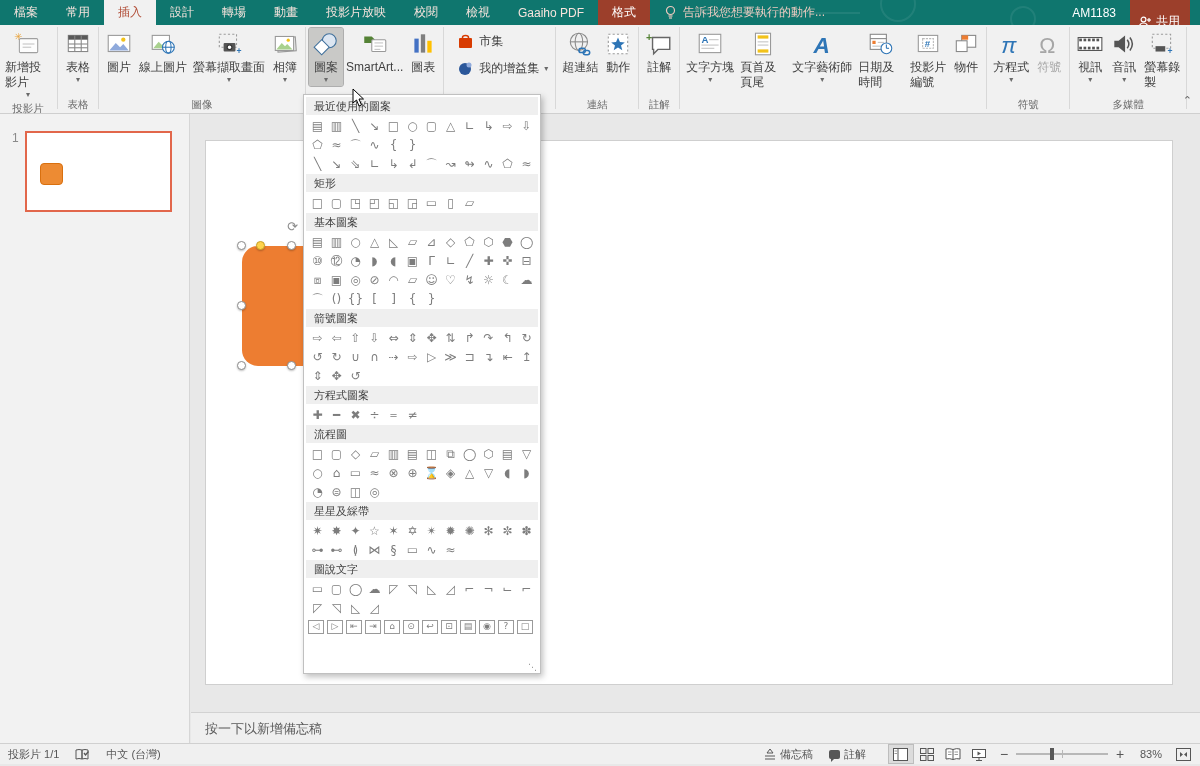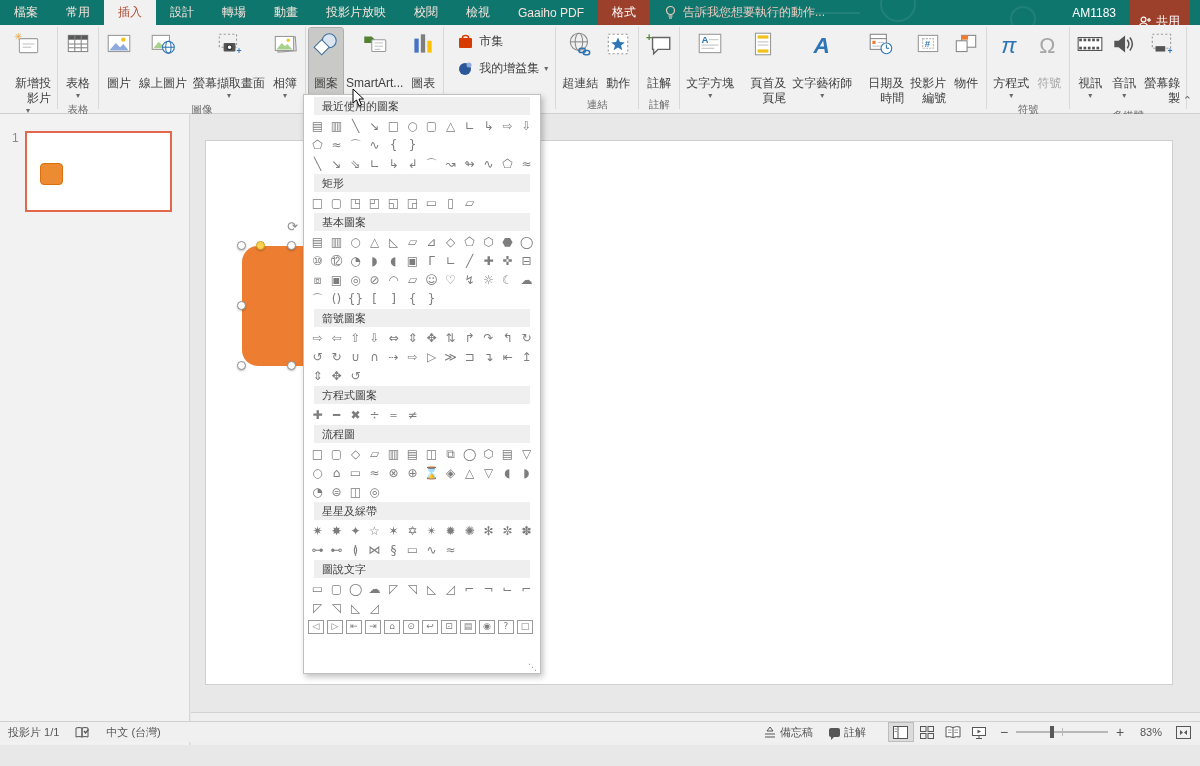--- a/index.html
+++ b/index.html
@@ -27,21 +27,21 @@
   #ribbon { position:absolute; left:0; top:25px; width:1200px; height:89px;
     background:#f1f1f1; border-bottom:1px solid #cfcfcf; display:flex; }
   .rgroup { position:relative; display:flex; flex-direction:column; height:100%; }
   .rgroup-buttons { flex:1; display:flex; align-items:flex-start; padding:3px 2px 0 2px; }
   .rgroup-label { height:16px; text-align:center; font-size:10.5px; color:#6a6a6a;
     line-height:14px; white-space:nowrap; }
   .rsep { width:1px; background:#d8d8d8; margin:2px 1px 4px 1px; }
   .rbtn { display:flex; flex-direction:column; align-items:center; padding:2px 3px;
     border-radius:2px; }
   .rbtn .i26 { width:28px; height:28px; flex:none; }
-  .rlbl { font-size:12px; color:#3f3f3f; text-align:right; line-height:1.25; margin-top:18px; }
+  .rlbl { font-size:12px; color:#3f3f3f; text-align:left; line-height:1.25; margin-top:2px; }
   .caret::after { content:"▾"; font-size:8px; color:#6a6a6a; line-height:1; display:block;
     text-align:center; margin-top:1px; }
   .rbtn.pressed { background:#c9c9c7; outline:1px solid #aeaeae; }
   .rbtn.disabled .rlbl { color:#a6a6a6; }
   .stackcol { display:flex; flex-direction:column; gap:10px; padding:8px 6px 0 12px; }
   .smallbtn { display:flex; align-items:center; gap:5px; font-size:12px; color:#3f3f3f;
     white-space:nowrap; }
   .smallbtn .i16 { width:17px; height:17px; flex:none; }
   #ribbon-collapse { position:absolute; right:8px; bottom:6px; color:#6a6a6a; font-size:11px; }
 
@@ -68,30 +68,30 @@
 
   #notes-divider { position:absolute; left:0; top:598px; width:1009px; height:1px; background:#d2d2d2; }
   #notes-pane { position:absolute; left:0; top:599px; width:1009px; height:32px; background:#efefef; }
   #notes-text { position:absolute; left:14px; top:7px; font-size:13px; color:#595959; }
 
   
   #shapes-menu { position:absolute; left:303px; top:94px; width:238px; height:580px;
     background:#fff; border:1px solid #c0c0c0; box-shadow:2px 3px 6px rgba(0,0,0,.25);
     z-index:50; padding:1px 0; overflow:hidden; }
   .menu-header { background:#efefef; color:#404040; font-size:11px; height:18px;
-    line-height:18px; padding-left:8px; margin:1px 10px; }
+    line-height:18px; padding-left:8px; margin:1px 2px; }
   .menu-row { display:flex; flex-wrap:nowrap; padding:0 4px; height:19px; align-items:center; }
   .shape-cell { width:19px; height:18px; display:flex; align-items:center; justify-content:center;
     font-family:"DejaVu Sans",sans-serif; font-size:12px; color:#7d7d7d; line-height:1; }
   .menu-row.action .shape-cell { width:16px; height:14px; border:1px solid #9a9a9a;
     margin-right:3px; font-size:9px; }
   #menu-grip { position:absolute; right:3px; bottom:1px; color:#9a9a9a; font-size:9px; }
 
   
-  #statusbar { position:absolute; left:0; top:721px; width:1200px; height:21px;
+  #statusbar { position:absolute; left:0; top:743px; width:1200px; height:21px;
     background:#f0f0f0; border-top:1px solid #d0d0d0; display:flex; align-items:center;
     font-size:11px; color:#565656; }
   .sb-item { display:flex; align-items:center; gap:4px; padding:0 8px; white-space:nowrap; height:100%; }
   .sb-right { margin-left:auto; display:flex; align-items:center; height:100%; }
   .viewbtn { width:26px; height:100%; display:flex; align-items:center; justify-content:center; }
   .viewbtn.active { background:#dcdcdc; border:1px solid #bdbdbd; }
   #zoom-slider { display:flex; align-items:center; gap:6px; padding:0 6px; }
   #zoom-track { position:relative; width:92px; height:2px; background:#b8b8b8; }
   #zoom-tick { position:absolute; left:50%; top:-3px; width:1px; height:8px; background:#b8b8b8; }
   #zoom-handle { position:absolute; left:37%; top:-5px; width:4px; height:12px; background:#585858; }

